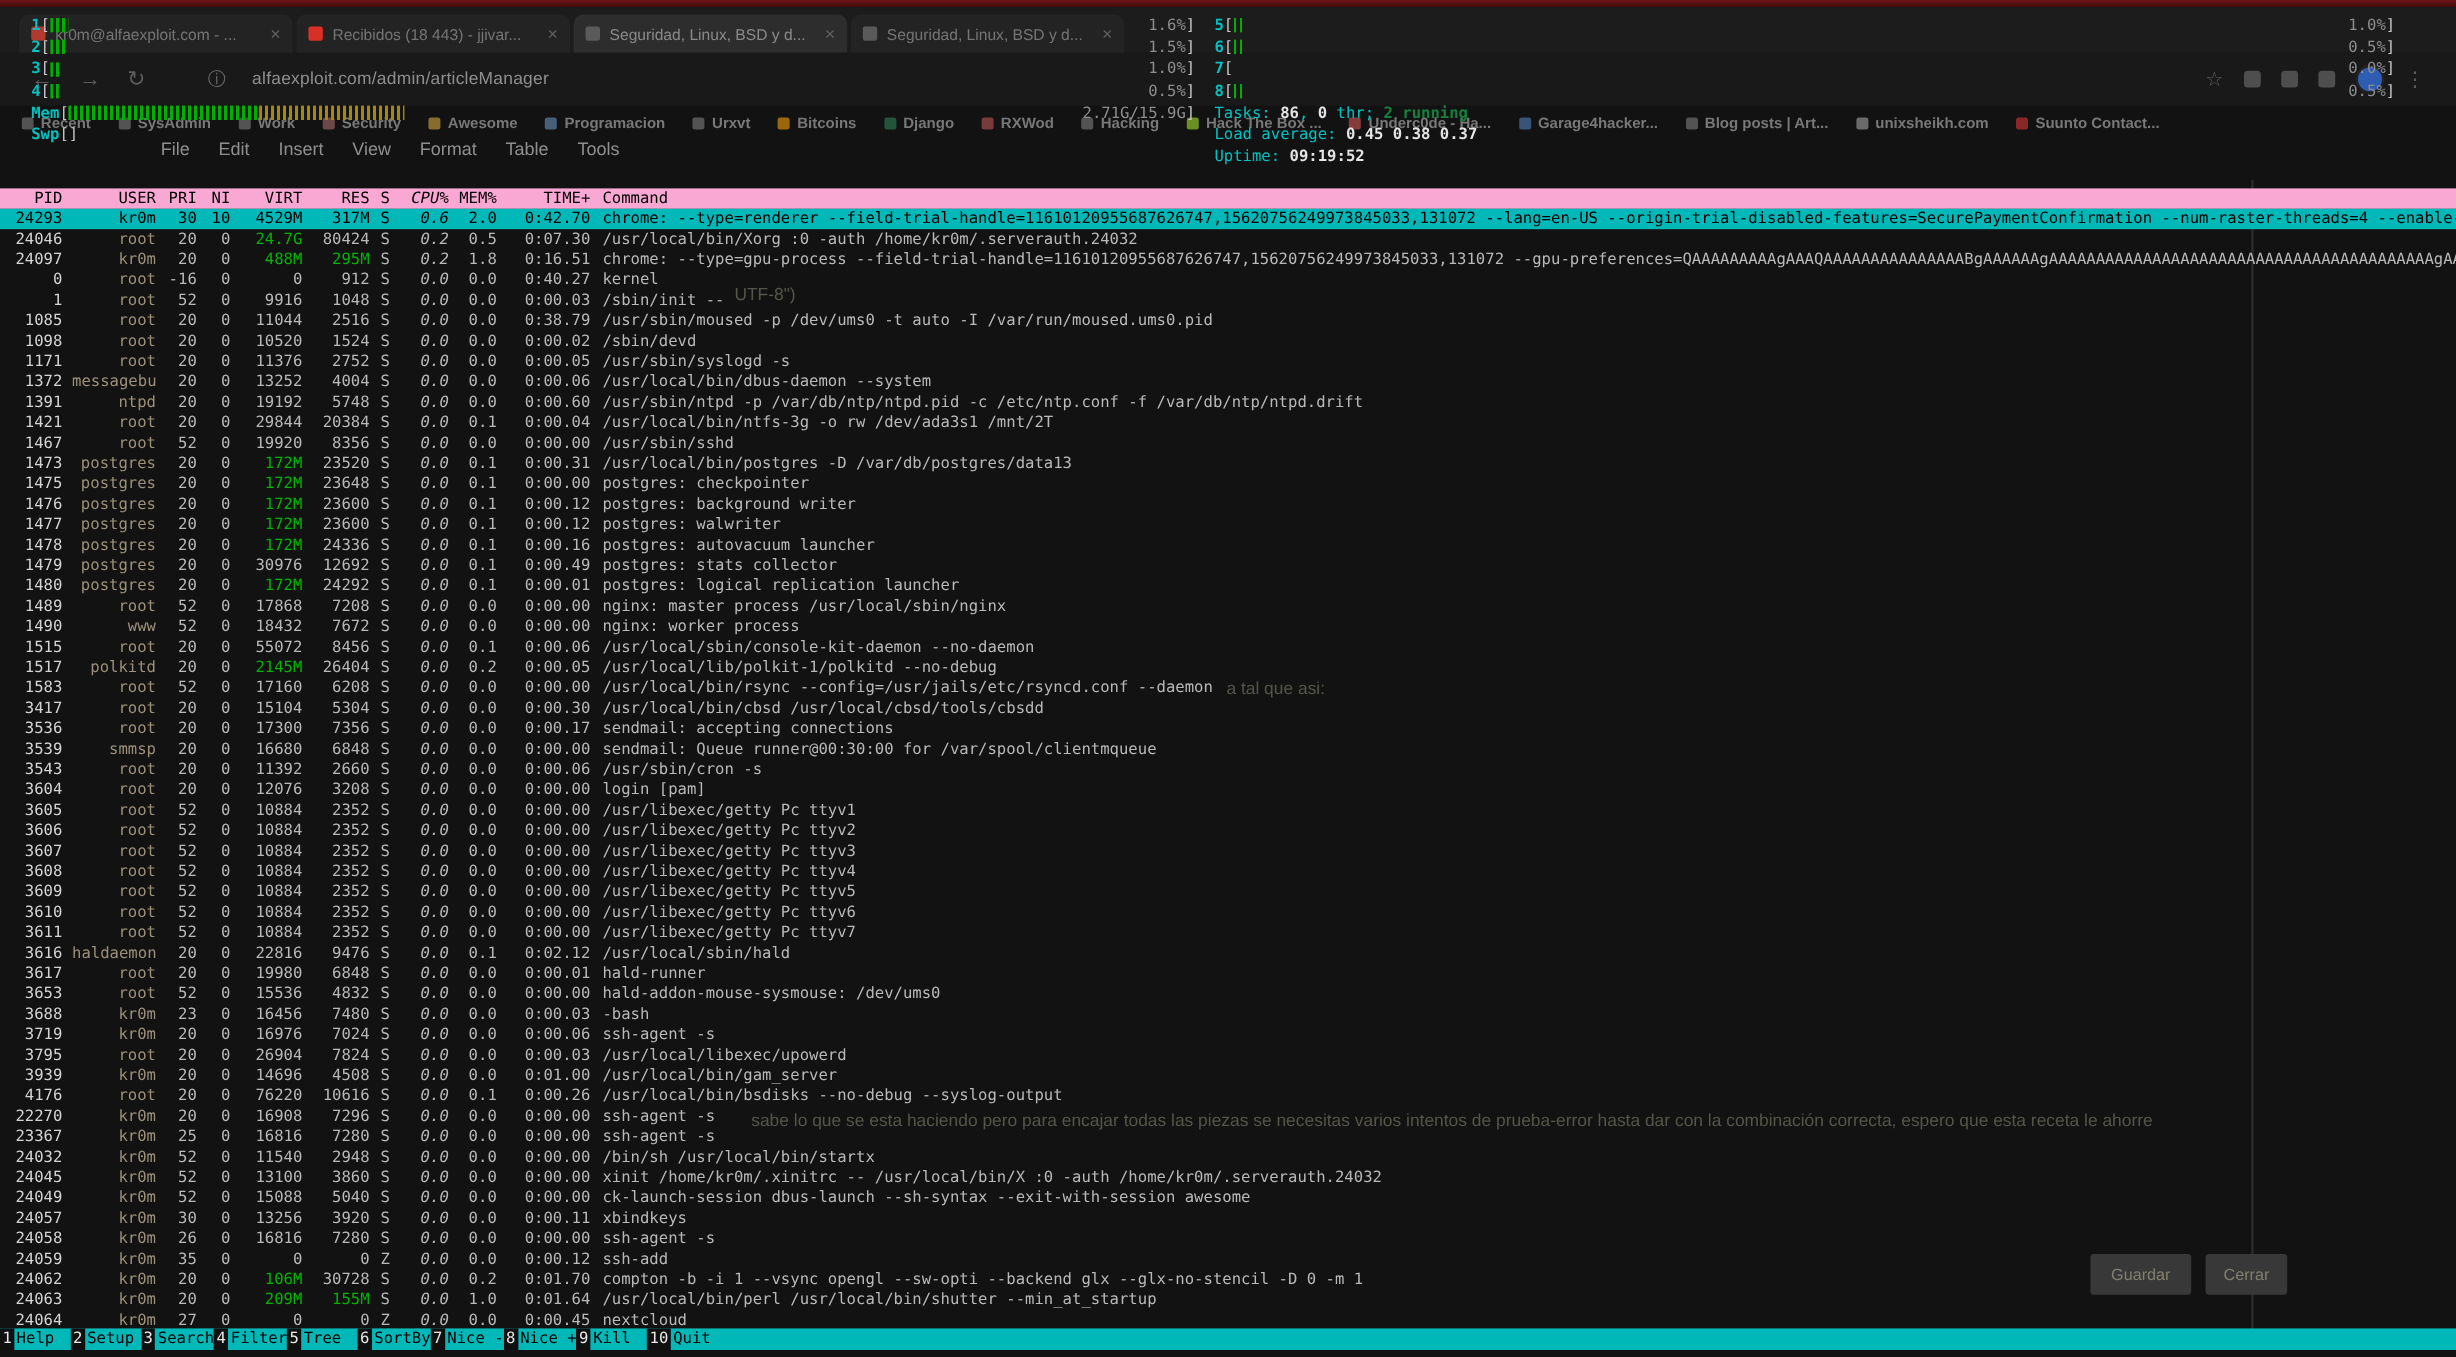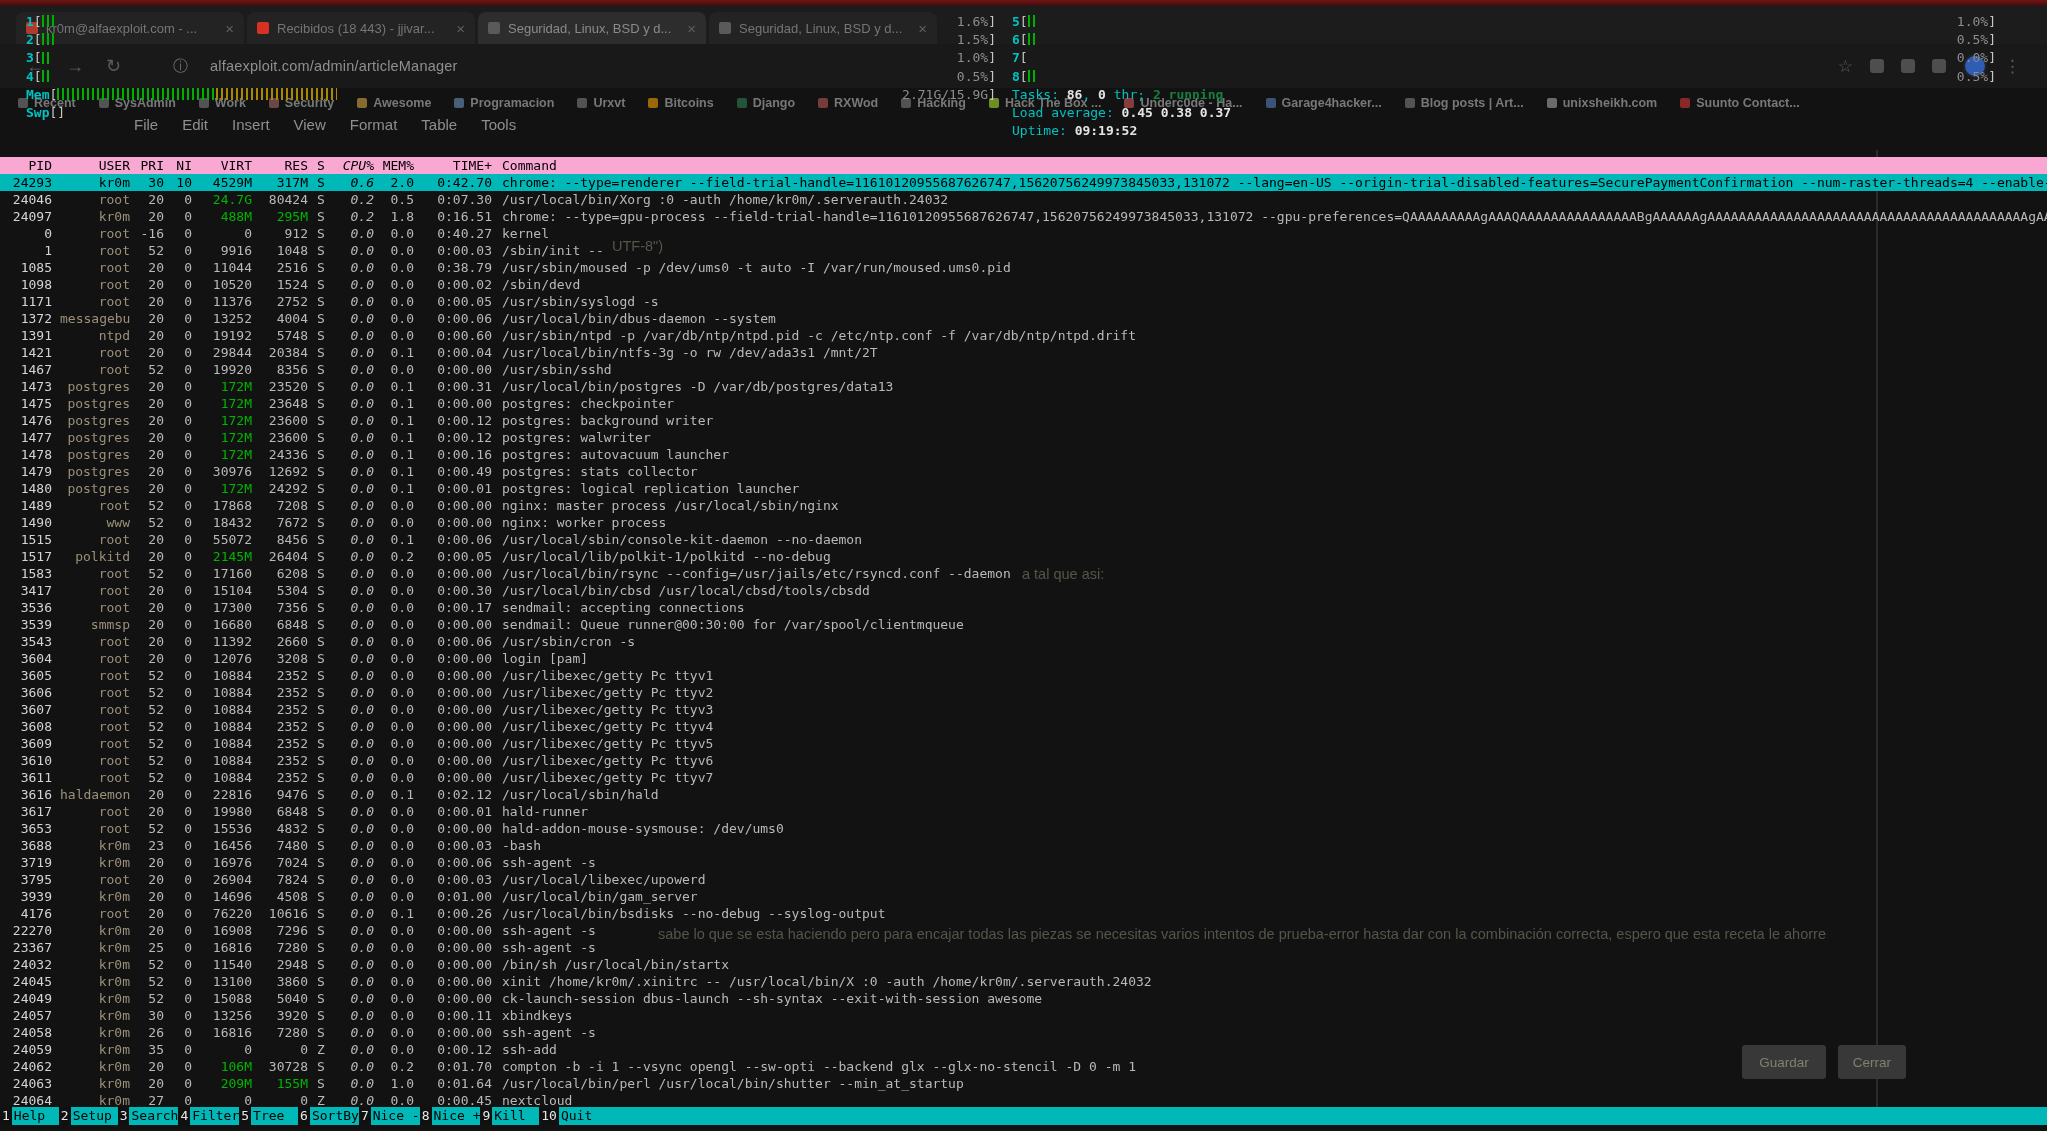--- a/index.html
+++ b/index.html
@@ -37,21 +37,21 @@
   .bm { display:flex; align-items:center; gap:6px; color:#787878; font-size:12.5px;
     white-space:nowrap;font-weight:bold; }
   .bm-ico { width:10px; height:10px; border-radius:2px; flex:none; opacity:.75; }
   .menu-bar { position:absolute; left:134px; top:116px; display:flex; gap:24px;
     color:#8f8f8f; font-size:15px; }
   .page-edge { position:absolute; left:1876px; top:150px; width:2px; height:958px;
     background:#2b2b2b; }
   .fragment { position:absolute; color:#56554a; font-size:14.5px; white-space:nowrap; }
   .frag1 { left:612px; top:238px; }
   .frag2 { left:1022px; top:566px; }
-  .frag3 { left:626px; top:926px; max-width:1240px; overflow:hidden;margin-left:32px; }
+  .frag3 { left:626px; top:926px; max-width:1240px; overflow:hidden; }
   .ghost-btn { position:absolute; background:#383838; color:#82806e; font-size:13.5px;
     border-radius:3px; display:flex; align-items:center; justify-content:center; }
   .btn-save { left:1742px; top:1045px; width:84px; height:34px; }
   .btn-close { left:1838px; top:1045px; width:68px; height:34px; }
   
   .htop { position:absolute; inset:0; font-family:"DejaVu Sans Mono", monospace;
     font-size:13px; color:#b9b9b9; }
   .meter-col { position:absolute; top:12px; }
   .meter-col.left { left:26px; width:970px; }
   .meter-col.right { left:1012px; width:984px; }

